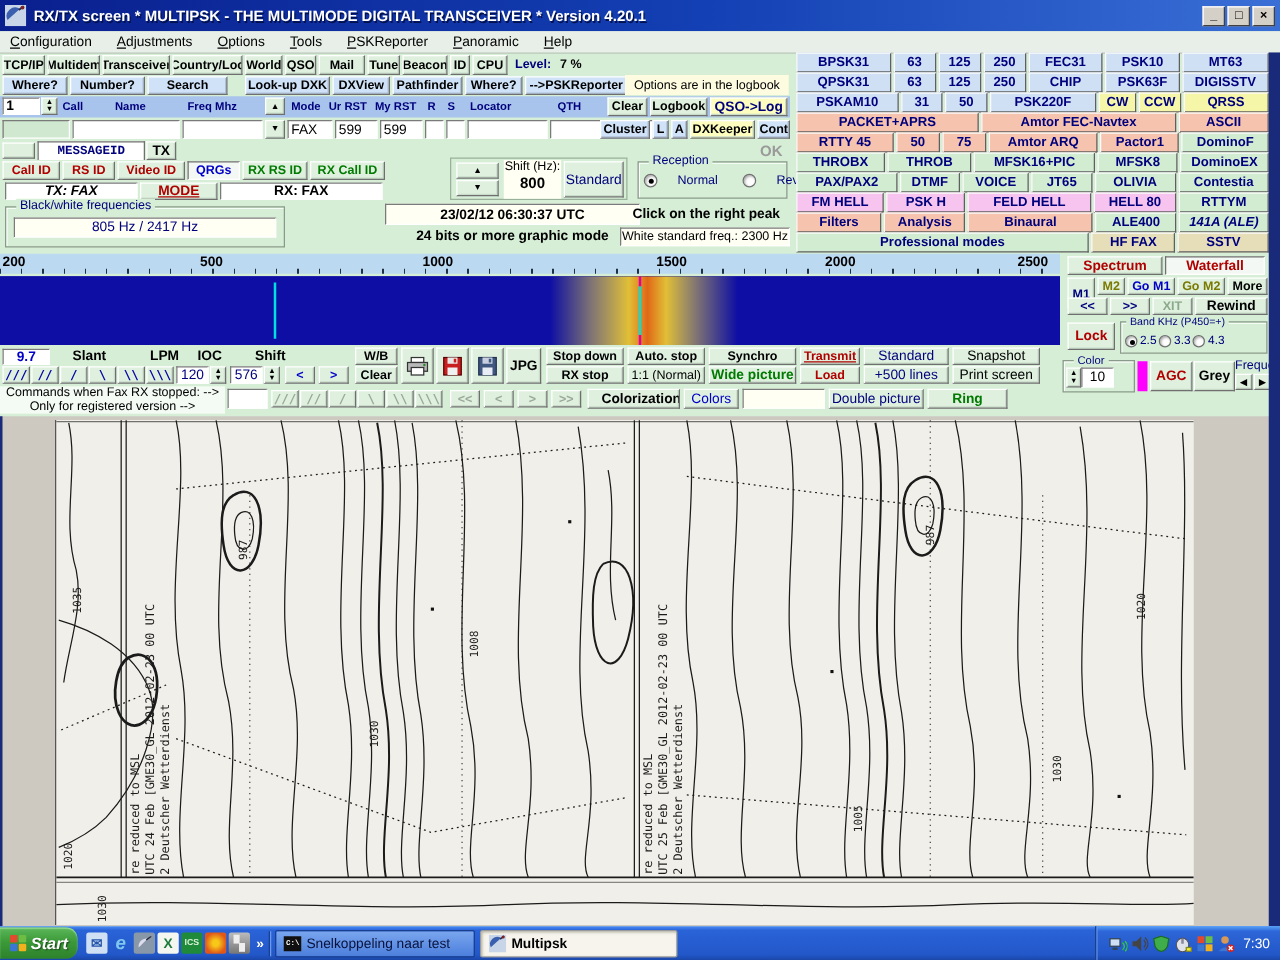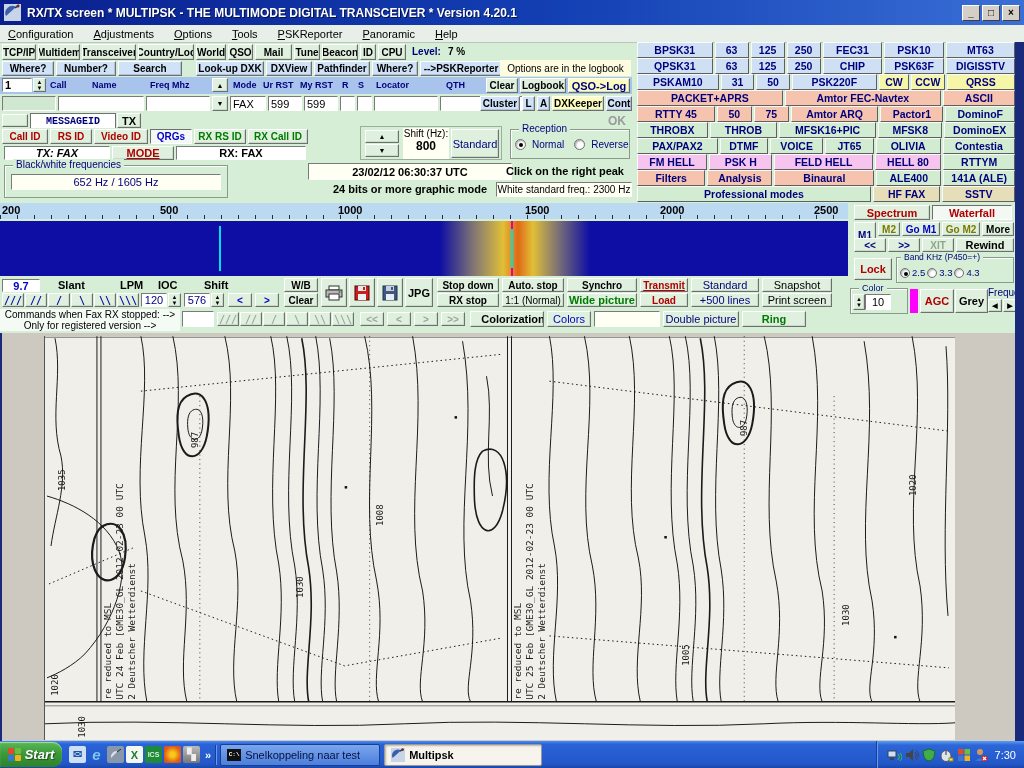--- a/index.html
+++ b/index.html
@@ -224,31 +224,31 @@
       </div>
     <div class="abs" style="left:42px; top:1px; width:46px; height:31px; background:#fffff4; text-align:center;">
       <div style="font:10px 'Liberation Sans';">Shift (Hz):</div>
       <div style="font:bold 12px 'Liberation Sans';">800</div>
     </div>
     <div class="abs b navy" style="left:90px; top:2px; width:48px; height:29px; font-size:11px; font-weight:normal;">Standard</div>
   </div>
 
   <div class="gbox" style="left:510px; top:129px; width:120px; height:30px;">
     <span class="gleg">Reception</span>
-    <div style="display:flex; align-items:center; gap:6px; margin:9px 0 0 4px; font:10px 'Liberation Sans'; color:#00007d;">
+    <div style="display:flex; align-items:center; gap:16px; margin:9px 0 0 4px; font:10px 'Liberation Sans'; color:#00007d;">
       <span class="radio sel"></span>
       <span>Normal</span>
       <span class="radio" style="margin-left:4px;"></span>
       <span>Reverse</span>
     </div>
   </div>
 
   <div class="gbox" style="left:4px; top:165px; width:224px; height:33px;">
     <span class="gleg">Black/white frequencies</span>
-    <div class="fld" style="margin:8px 6px 0 6px; height:16px; justify-content:center; color:#00007d; background:#fffff4;">652 Hz / 1605 Hz</div>
+    <div class="fld" style="margin:8px 6px 0 6px; height:16px; justify-content:center; color:#00007d; background:#fffff4;">805 Hz / 2417 Hz</div>
   </div>
   <div class="abs fld" style="left:308px; top:163px; width:204px; height:17px; justify-content:center; font-weight:bold; background:#fffff4;">23/02/12 06:30:37 UTC</div>
   <div class="abs" style="left:308px; top:183px; width:204px; text-align:center; font:bold 11px 'Liberation Sans';">24 bits or more graphic mode</div>
   <div class="abs" style="left:498px; top:165px; width:134px; text-align:center; font:bold 11px 'Liberation Sans';">Click on the right peak</div>
   <div class="abs fld" style="left:496px; top:182px; width:136px; height:15px; justify-content:center; font-size:10px; background:#fffff4;">White standard freq.: 2300 Hz</div>
 
   <div class="mrow" style="top:42px;">
     <div class="mb c-blue" style="flex:2.3;">BPSK31</div>
     <div class="mb c-blue" style="flex:1;">63</div>
     <div class="mb c-blue" style="flex:1;">125</div>
@@ -308,21 +308,21 @@
     <div class="mb c-pnk" style="flex:1.85;">PSK H</div>
     <div class="mb c-pnk" style="flex:2.9;">FELD HELL</div>
     <div class="mb c-pnk" style="flex:1.95;">HELL 80</div>
     <div class="mb c-grn" style="flex:2.1;">RTTYM</div>
   </div>
   <div class="mrow" style="top:170px;">
     <div class="mb c-sal" style="flex:2.0;">Filters</div>
     <div class="mb c-sal" style="flex:1.9;">Analysis</div>
     <div class="mb c-sal" style="flex:2.95;">Binaural</div>
     <div class="mb c-grn" style="flex:1.9;">ALE400</div>
-    <div class="mb c-grn" style="flex:2.1;">141A (ALE)</div>
+    <div class="mb c-grn" style="flex:2.1;font-style:italic;">141A (ALE)</div>
   </div>
   <div class="mrow" style="top:186px;">
     <div class="mb c-grn" style="flex:6.9;">Professional modes</div>
     <div class="mb c-kha pressed" style="flex:1.95;">HF FAX</div>
     <div class="mb c-kha" style="flex:2.1;">SSTV</div>
   </div>
 
   <div id="scale">
     <span class="tick" style="left:2px;">200</span>
     <span class="tick" style="left:160px;">500</span>

